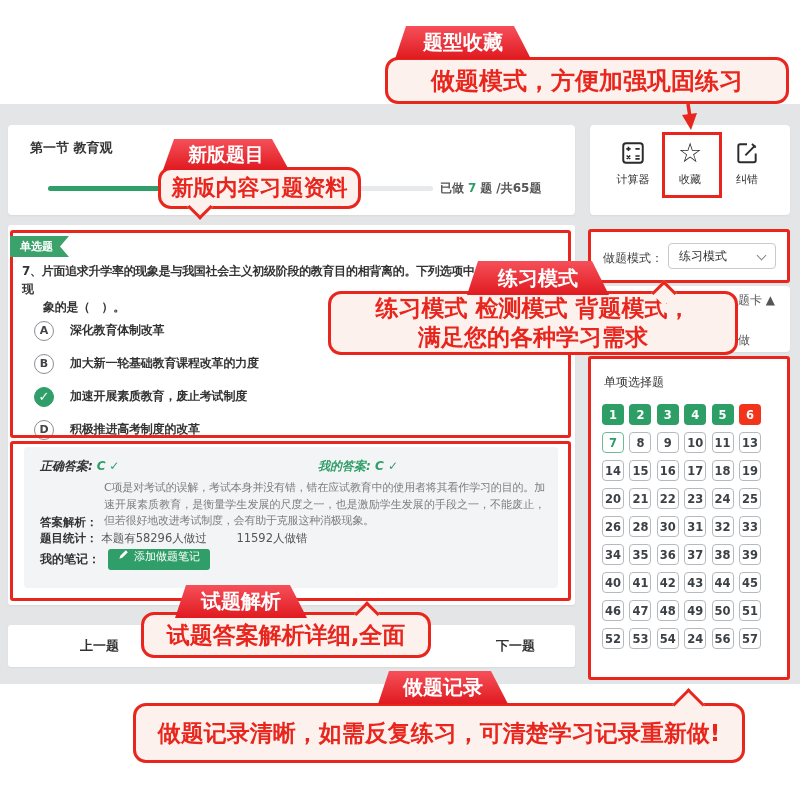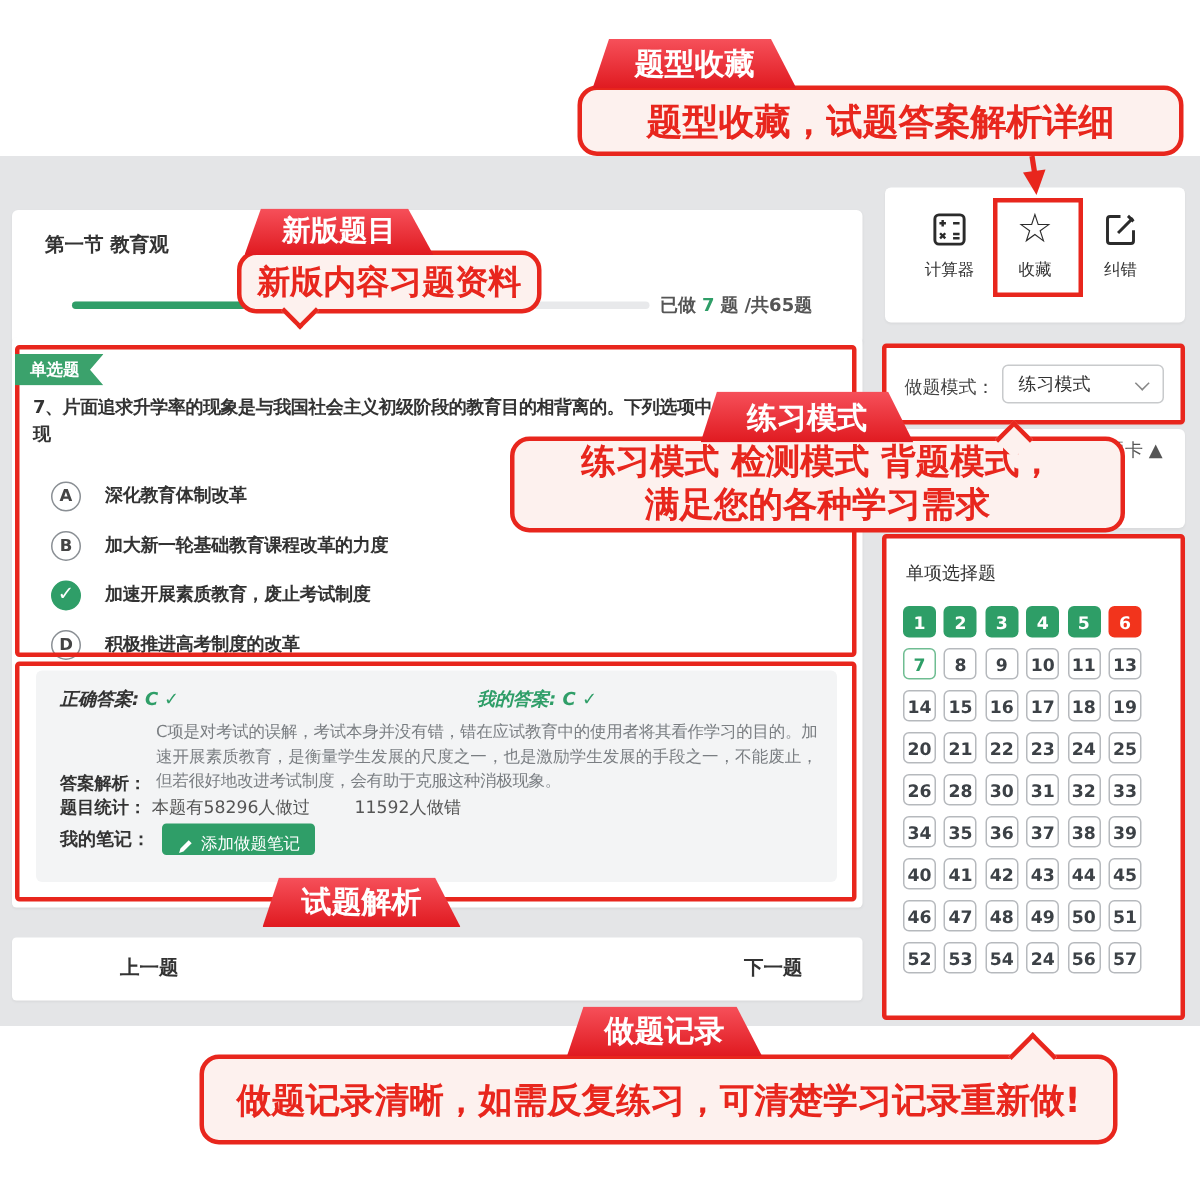--- a/index.html
+++ b/index.html
@@ -2,21 +2,21 @@
 <html><head>
 <meta charset="utf-8">
 <style>
   * { margin:0; padding:0; box-sizing:border-box; }
   body { font-family:"DejaVu Sans","Liberation Sans",sans-serif; background:#fff; }
   #stage { position:relative; width:800px; height:800px; background:#fff; overflow:hidden; }
   .grayband { position:absolute; left:0; top:104px; width:800px; height:580px; background:#e4e5e7; }
   .panel { position:absolute; background:#fff; border-radius:4px; box-shadow:0 1px 2px rgba(0,0,0,.05); }
 
   
-  #panel-header { left:8px; top:140px; width:567px; height:90px;padding-left:36px; }
+  #panel-header { left:8px; top:125px; width:567px; height:90px;padding-left:36px; }
   .sec-title { position:absolute; left:22px; top:14px; font-size:13px; font-weight:bold; color:#333; }
   .progress { position:absolute; left:40px; top:61px; width:385px; height:5px; background:#e8e9eb; border-radius:3px; }
   .progress-fill { height:5px; background:#2f9e68; border-radius:3px; width:30%; }
   .done-stat { position:absolute; left:432px; top:55px; font-size:12px; font-weight:bold; color:#555; }
   .done-stat span { margin-right:4px; }
   .green-txt { color:#2f9e68; }
 
   
   #panel-question { left:8px; top:225px; width:567px; height:380px; border-radius:3px; }
   .redbox { position:absolute; border:3px solid #e8261d; border-radius:3px; z-index:6; pointer-events:none; }
@@ -45,21 +45,21 @@
   .lbl { font-weight:bold; color:#333; }
   .r1 { top:11px; width:500px;font-style:italic; }
   .mine-block { position:absolute; left:278px; top:0; color:#2f9e68; font-weight:bold; }
   .r2 { top:33px; display:flex; width:505px;align-items:flex-end; }
   .r2 .lbl { flex:0 0 64px; font-size:11.5px; }
   .explain { font-size:11px; color:#7a7e82; line-height:16.5px; text-align:justify; letter-spacing:-0.2px; }
   .r3 { top:84px; font-size:11.5px; color:#555; }
   .r3 .s2 { margin-left:26px; }
   .r4 { top:102px; display:flex; align-items:center; }
   .note-btn { margin-left:8px; height:21px; padding:0 10px; background:#2f9e68; border:none; border-radius:3px;
-              color:#fff; font-size:11px; display:inline-flex; align-items:flex-end; gap:5px; cursor:pointer;
+              color:#fff; font-size:11px; display:inline-flex; align-items:flex-start; gap:5px; cursor:pointer;
               font-family:inherit; }
 
   
   #panel-nav { left:8px; top:625px; width:567px; height:42px; border-radius:3px; }
   .nav-btn { position:absolute; top:0; height:42px; line-height:42px; font-size:13px; font-weight:bold; color:#333; cursor:pointer; }
   #nav-prev { left:72px; }
   #nav-next { right:40px; }
 
   
   #panel-tools { left:590px; top:125px; width:200px; height:90px; display:flex; justify-content:space-between; padding:12px 16px 0; }
@@ -99,21 +99,21 @@
   .bubble::before { content:none; position:absolute; width:15px; height:15px; background:#fdf1ee; }
   .pt-up::before { content:""; top:-10px; border-top:3px solid #e8261d; border-left:3px solid #e8261d; transform:rotate(45deg); }
   .pt-down::before { content:""; bottom:-10px; border-bottom:3px solid #e8261d; border-right:3px solid #e8261d; transform:rotate(45deg); }
 
   #ribbon-favorites { left:395px; top:26px; width:136px; height:33px; line-height:33px; font-size:20px; }
   #bubble-favorites { left:385px; top:57px; width:404px; height:47px; font-size:24px; }
   #ribbon-new { left:163px; top:139px; width:126px; height:31px; line-height:31px; font-size:19px; }
   #bubble-new { left:158px; top:167px; width:203px; height:42px; font-size:22px;font-family:Liberation Serif, serif; }
   #bubble-new::before { left:30px; }
   #ribbon-practice { left:467px; top:261px; width:142px; height:34px; line-height:34px; font-size:20px; }
-  #bubble-practice { left:340px; top:291px; width:410px; height:64px; font-size:23px; line-height:29px; }
+  #bubble-practice { left:328px; top:291px; width:410px; height:64px; font-size:23px; line-height:29px; }
   #bubble-practice::before { right:62px; }
   #ribbon-analysis { left:175px; top:585px; width:132px; height:33px; line-height:33px; font-size:20px; }
   #bubble-analysis { left:141px; top:612px; width:290px; height:46px; font-size:23px; }
   #bubble-analysis::before { right:52px; }
   #ribbon-record { left:378px; top:671px; width:130px; height:33px; line-height:33px; font-size:20px; }
   #bubble-record { left:133px; top:703px; width:612px; height:60px; font-size:23px; }
   #bubble-record::before { right:42px; width:20px; height:20px; top:-13px; }
   .red-arrow { position:absolute; left:678px; top:104px; z-index:12; }
 </style>
 </head>
@@ -129,20 +129,21 @@
     </div>
     <div class="done-stat">
       <span>已做</span><span class="green-txt">7</span><span>题</span><span>/共65题</span>
     </div>
   </div>
 
   <div class="panel" id="panel-question"></div>
   <div class="qtag">单选题</div>
   <div class="stem">
     <span>7、片面追求升学率的现象是与我国社会主义初级阶段的教育目的相背离的。下列选项中，不利于扭转这种现</span>
+    <span class="l2">象的是（　）。</span>
   </div>
   <div id="options">
       <div class="opt-row">
         <span class="opt-marker">A</span>
         <span class="opt-text">深化教育体制改革</span>
       </div>
       <div class="opt-row">
         <span class="opt-marker">B</span>
         <span class="opt-text">加大新一轮基础教育课程改革的力度</span>
       </div>
@@ -291,32 +292,33 @@
       </div>
   </div>
 
   <div class="redbox" id="redbox-question"></div>
   <div class="redbox" id="redbox-analysis"></div>
   <div class="redbox" id="redbox-mode"></div>
   <div class="redbox" id="redbox-card"></div>
   <div class="redbox" id="redbox-star"></div>
 
   <div class="ribbon" id="ribbon-favorites">题型收藏</div>
-  <div class="bubble" id="bubble-favorites">题型收藏，试题答案解析详细</div>
+  <div class="bubble" id="bubble-favorites">做题模式，方便加强巩固练习</div>
   <svg class="red-arrow" width="22" height="28" viewBox="0 0 22 28">
     <path d="M10 0 L12 13" stroke="#e8261d" stroke-width="3.5"></path>
       <path d="M4 11 L19 9 L13 26 Z" fill="#e8261d"></path>
   </svg>
 
   <div class="ribbon" id="ribbon-new">新版题目</div>
   <div class="bubble pt-down" id="bubble-new">新版内容习题资料</div>
 
   <div class="ribbon" id="ribbon-practice">练习模式</div>
   <div class="bubble pt-up" id="bubble-practice">
     <span>练习模式 检测模式 背题模式，</span>
     <span>满足您的各种学习需求</span>
   </div>
 
   <div class="ribbon" id="ribbon-analysis">试题解析</div>
+  <div class="bubble pt-up" id="bubble-analysis">试题答案解析详细,全面</div>
 
   <div class="ribbon" id="ribbon-record">做题记录</div>
   <div class="bubble pt-up" id="bubble-record">做题记录清晰，如需反复练习，可清楚学习记录重新做!</div>
 </div>
 
 </body></html>

